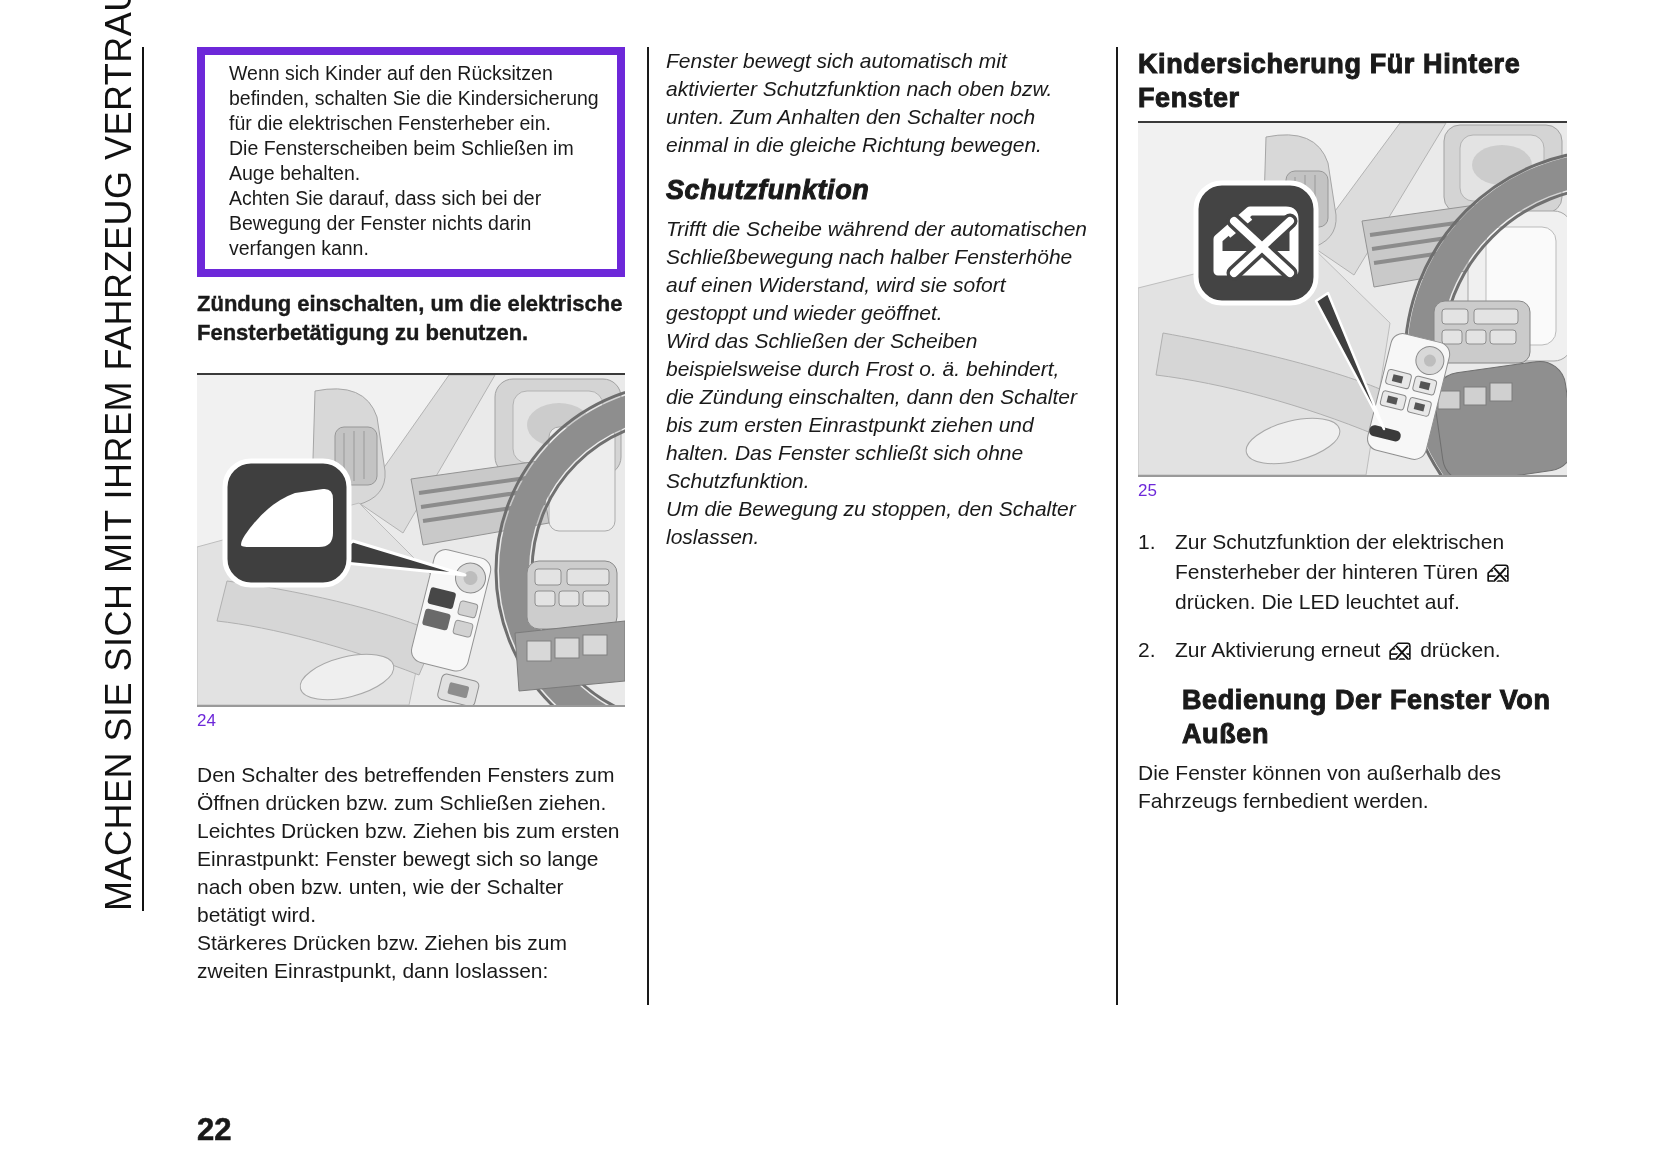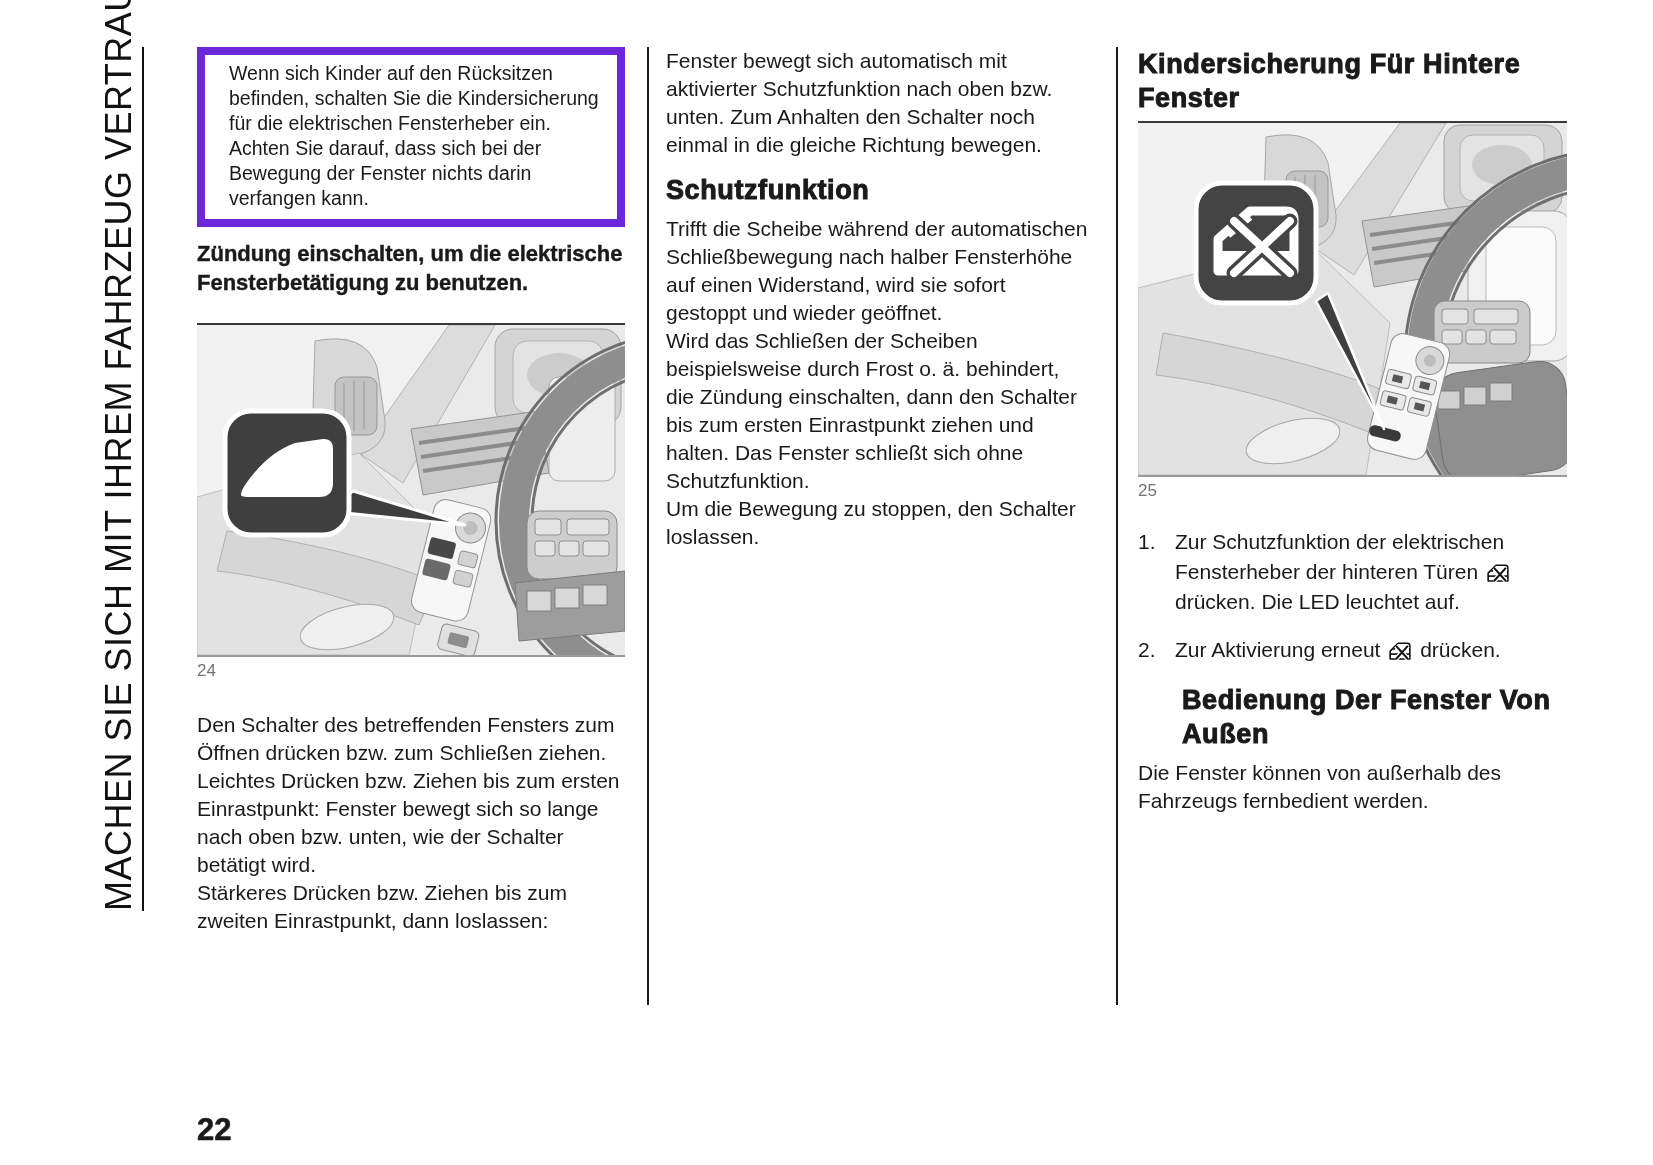--- a/index.html
+++ b/index.html
@@ -13,21 +13,21 @@
   .sidebar-title{
     left:96px;top:911px;width:864px;height:46px;
     transform:rotate(-90deg);transform-origin:0 0;
     font-size:36px;line-height:46px;letter-spacing:.5px;color:#111;
     white-space:nowrap;
   }
   .sidebar-rule{left:142px;top:47px;width:2px;height:864px;background:#111;}
   
   .col{position:absolute;top:47px;}
   .col1{left:197px;width:428px;}
-  .col2{left:666px;width:424px;}
+  .col2{left:666px;width:424px;font-style:italic;}
   .col3{left:1138px;width:429px;}
   .divider{top:47px;width:2px;height:958px;background:#1a1a1a;}
   .divider1{left:647px;}
   .divider2{left:1116px;}
   
   .body-text{font-size:21px;line-height:28px;}
   .body-text div{margin:0;}
   .warning-box{
     border:8px solid #6d28d9;padding:6px 10px 8px 24px;
     font-size:19.5px;line-height:25px;
@@ -36,21 +36,21 @@
   .hv{
     font-weight:700;font-size:27px;line-height:34px;letter-spacing:.6px;
     -webkit-text-stroke:1px currentColor;margin:0;
   }
   .hv-mid{margin:14px 0 8px;}
   .h-outside{max-width:380px;margin-top:16px;margin-left:44px;}
   .figure{display:block;border-top:2px solid #3a3a3a;border-bottom:2px solid #9a9a9a;}
   .figure svg{display:block;}
   .fig24{margin-top:26px;}
   .fig25{margin-top:6px;}
-  .fig-caption{font-size:17px;line-height:20px;color:#737373;margin-top:4px;}
+  .fig-caption{font-size:17px;line-height:20px;color:#6d28d9;margin-top:4px;}
   .para-after-fig{margin-top:30px;}
   .mt8{margin-top:8px;}
   
   .steps{margin-top:26px;font-size:21px;line-height:30px;}
   .step{display:flex;margin-bottom:18px;}
   .step-num{width:37px;flex:0 0 37px;}
   .step-body{flex:1;}
   .inline-ico{display:inline-block;vertical-align:-4px;margin:0 2px;}
   
   .page-number{left:197px;top:1112px;font-size:31px;font-weight:700;-webkit-text-stroke:.6px currentColor;}
@@ -61,20 +61,21 @@
 <div class="abs sidebar-title">MACHEN SIE SICH MIT IHREM FAHRZEUG VERTRAUT</div>
 <div class="abs sidebar-rule"></div>
 
 <div class="abs divider divider1"></div>
 <div class="abs divider divider2"></div>
 
 <div class="col col1">
 
   <div class="warning-box">
       <div>Wenn sich Kinder auf den Rücksitzen befinden, schalten Sie die Kindersicherung für die elektrischen Fensterheber ein.</div>
+      <div>Die Fensterscheiben beim Schließen im Auge behalten.</div>
       <div>Achten Sie darauf, dass sich bei der Bewegung der Fenster nichts darin verfangen kann.</div>
     </div>
 
   <div class="intro-heading">Zündung einschalten, um die elektrische Fensterbetätigung zu benutzen.</div>
 
   <div class="figure fig24">
     <svg width="428" height="330" viewBox="0 0 428 330">
       <rect width="428" height="330" fill="#eaeaea"></rect>
       <polygon points="0,0 252,0 162,128 0,172" fill="#f1f1f1"></polygon>
       <polygon points="252,0 298,0 206,158 162,128" fill="#dcdcdc" stroke="#b3b3b3"></polygon>

